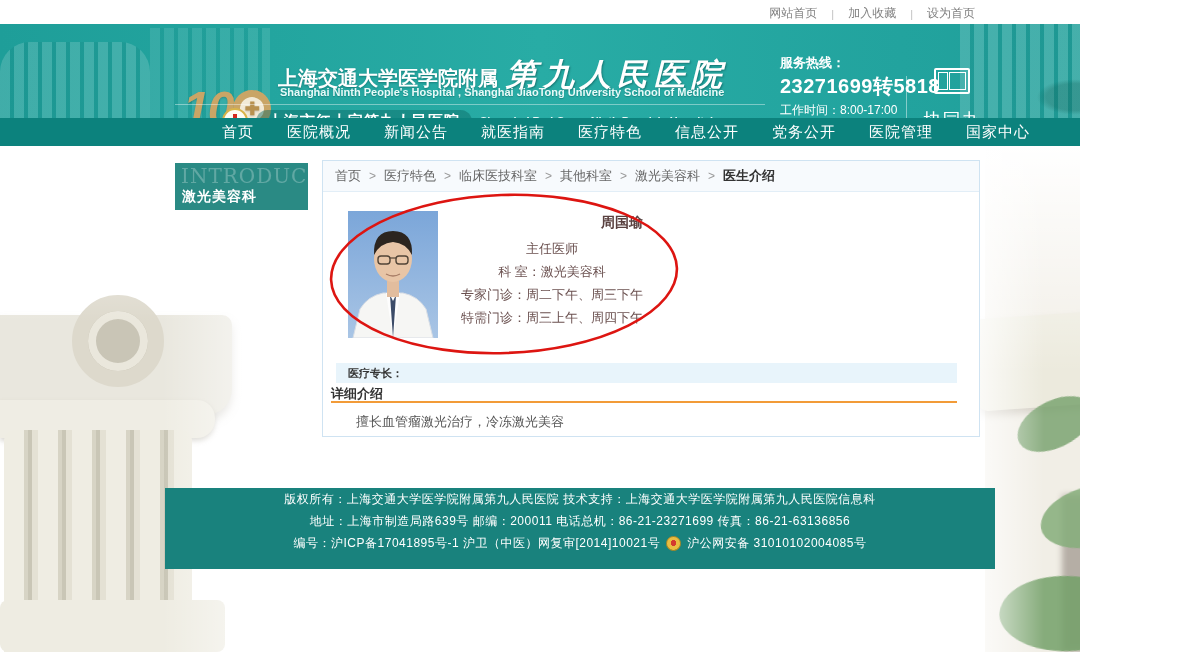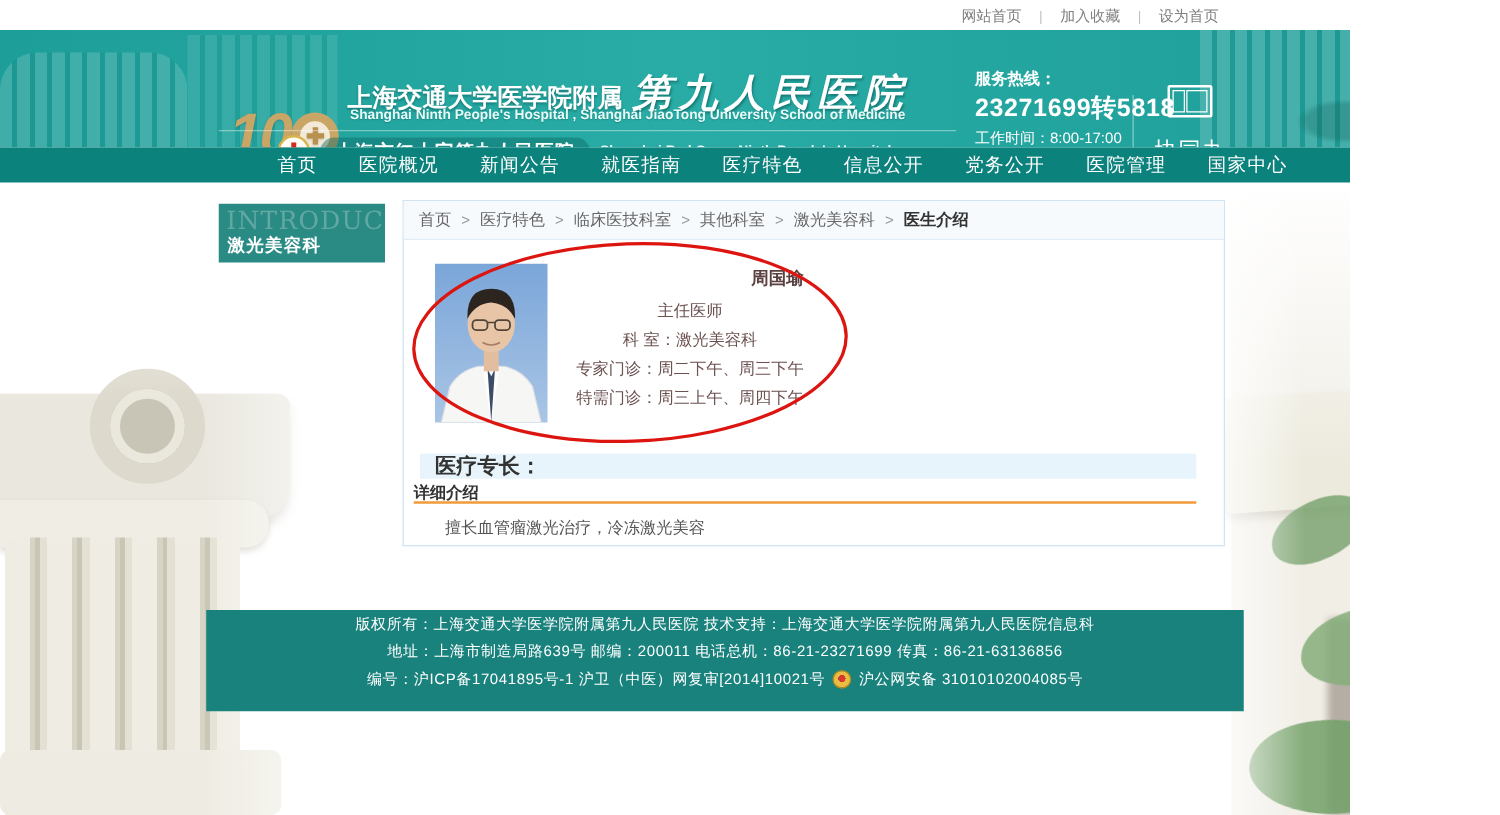--- a/index.html
+++ b/index.html
@@ -91,21 +91,21 @@
   .crumb-sep { color:#999; font-size:12px; }
 
   #photo { position:absolute; left:25px; top:50px; width:90px; height:127px; overflow:hidden; background:linear-gradient(180deg,#7ba6d9 0%, #a9c5e5 100%); }
 
   #doc-info { position:absolute; left:138px; top:53px; color:#6b5150; font-size:13px; }
   #doc-name { font-size:14px; font-weight:bold; color:#5a4140;text-align:right; }
   .doc-line { margin-top:10px; line-height:13px;text-align:center; }
 
   #ellipse-annot { position:absolute; left:3px; top:28px; width:680px; height:175px; pointer-events:none; }
 
-  #spec-bar { position:absolute; left:13px; top:202px; width:621px; height:20px; background:#e8f4fb; font-size:17px; font-weight:bold; color:#333; line-height:20px; padding-left:12px; }
+  #spec-bar { position:absolute; left:13px; top:202px; width:621px; height:20px; background:#e8f4fb; font-size:11px; font-weight:bold; color:#333; line-height:20px; padding-left:12px; }
   #detail-label { position:absolute; left:8px; top:224px; font-size:13px; font-weight:bold; color:#333; }
   #orange-line { position:absolute; left:8px; top:240px; width:626px; height:2px; background:#f29b38; }
   #spec-text { position:absolute; left:33px; top:252px; font-size:13px; color:#555; }
 
   
   #footer { position:absolute; left:165px; top:488px; width:830px; height:81px; background:#19827d; color:#fff; font-size:12px; text-align:center; padding-top:0; }
   .f-line { line-height:22px; letter-spacing:.5px; }
   #f-line3 { display:flex; justify-content:center; align-items:center; gap:6px; }
   #badge-icon { width:15px; height:15px; border-radius:50%; background:radial-gradient(circle at 50% 45%, #d4392f 0 30%, #e9bd42 31% 70%, #caa22f 71% 100%); border:1px solid #b28a20; flex:0 0 auto; }
 </style>

